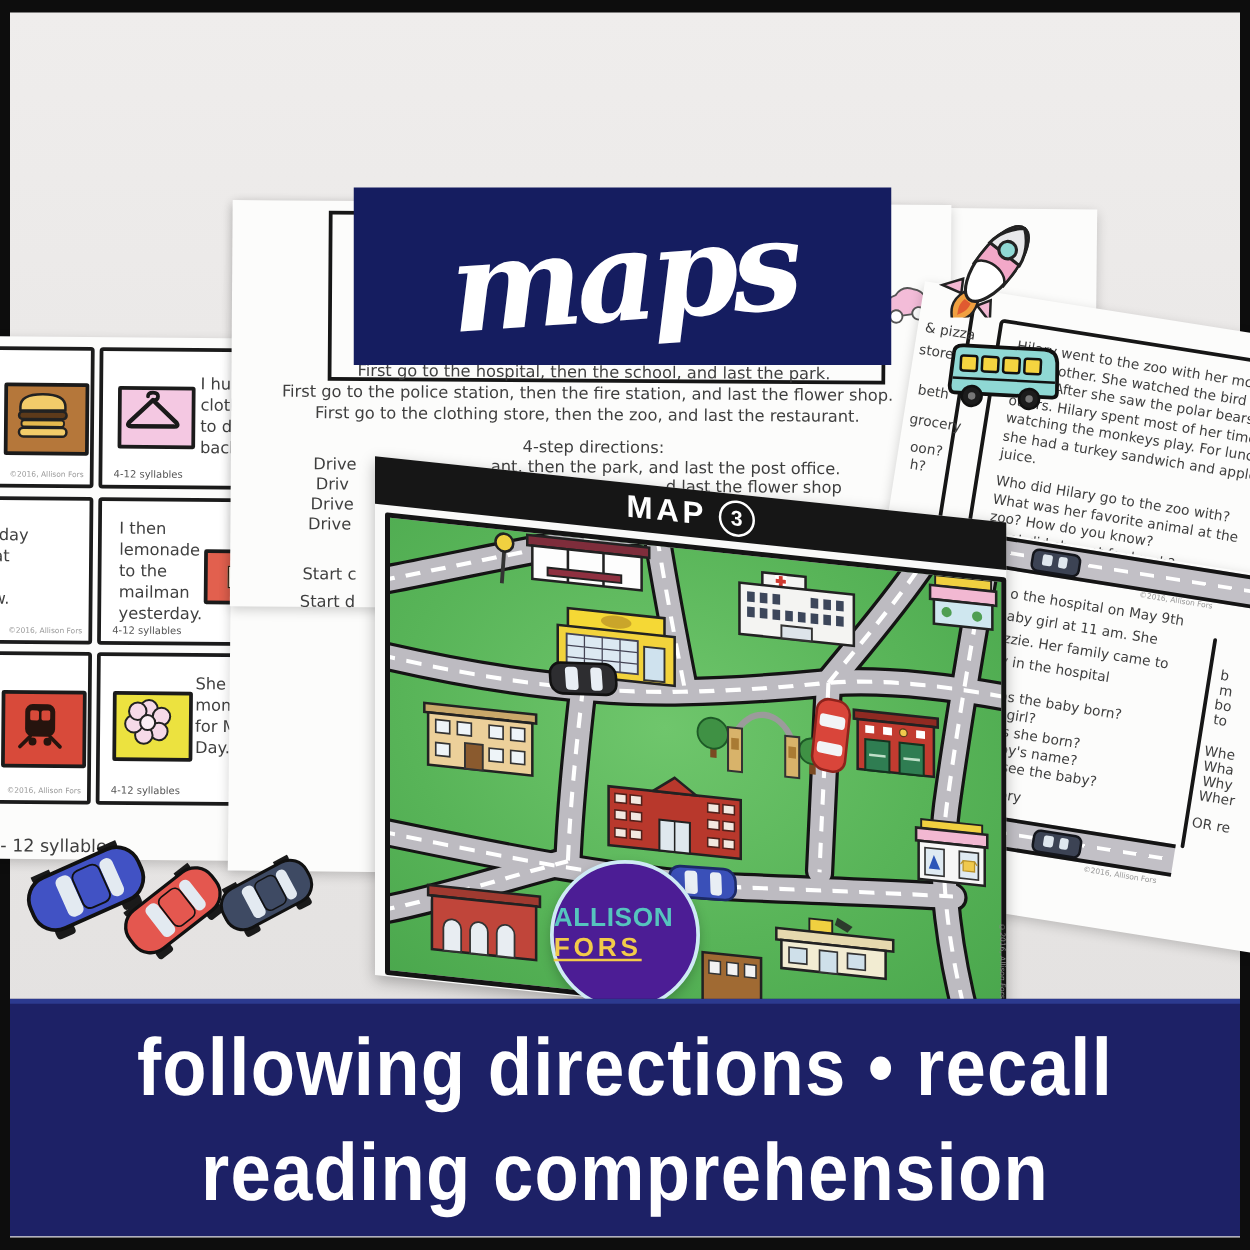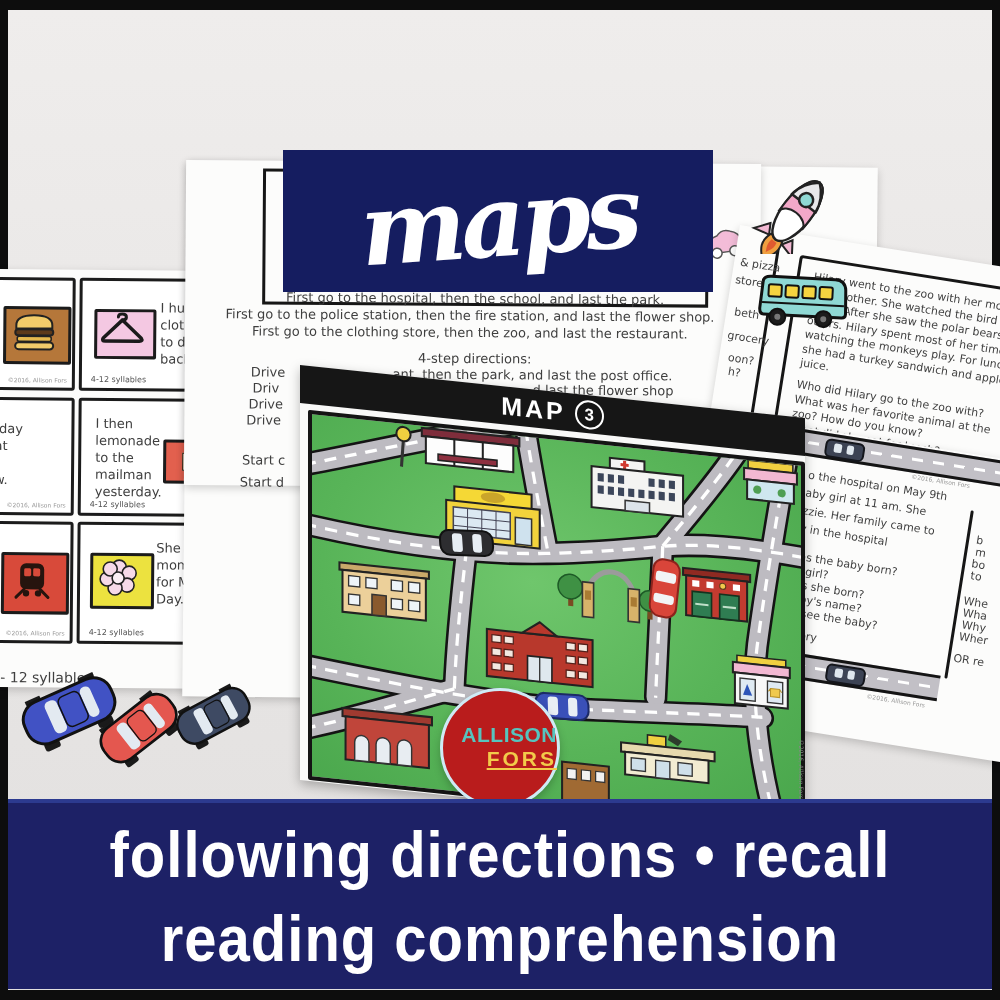--- a/index.html
+++ b/index.html
@@ -69,22 +69,22 @@
   #map-bar .map-word{color:#fff;font-weight:bold;font-size:25px;letter-spacing:3px;}
   #map-num{display:inline-block;width:25px;height:25px;border:2.5px solid #fff;border-radius:50%;
     color:#fff;font-weight:bold;font-size:17px;line-height:25px;text-align:center;}
   #map-green{left:8px;top:44px;width:489px;height:362px;border:4px solid #141414;border-radius:2px;
     background:radial-gradient(ellipse at 45% 40%,#6fc66c 0%,#58b458 55%,#48a54b 100%);overflow:hidden;}
   #map-copy{right:0px;bottom:34px;writing-mode:vertical-rl;font-size:6px;color:#888;}
   .road-outline{fill:none;stroke:#141414;stroke-width:23;stroke-linecap:round;}
   .road-fill{fill:none;stroke:#bdbbc1;stroke-width:18;stroke-linecap:round;}
   .road-dash{fill:none;stroke:#fff;stroke-width:3.2;stroke-dasharray:12 9;}
   
-  #logo-circle{left:440px;top:688px;width:114px;height:114px;border-radius:50%;background:#b91c1c;
-    border:3px solid #cfeaf5;box-shadow:0 4px 9px rgba(0,0,0,.22);z-index:50;text-align:right;}
+  #logo-circle{left:440px;top:688px;width:114px;height:114px;border-radius:50%;background:#4c1d95;
+    border:3px solid #cfeaf5;box-shadow:0 4px 9px rgba(0,0,0,.22);z-index:50;text-align:left;}
   #logo-line1{margin-top:32px;color:#56c4be;font-weight:bold;font-size:21px;letter-spacing:.5px;}
   #logo-line2{color:#f2cb4a;font-weight:bold;font-size:21px;letter-spacing:3px;text-decoration:underline;}
   
   .clip{z-index:45;}
 </style>
 </head>
 <body>
 
 <div id="stage">
   <div id="photo-bg" class="abs"></div>

